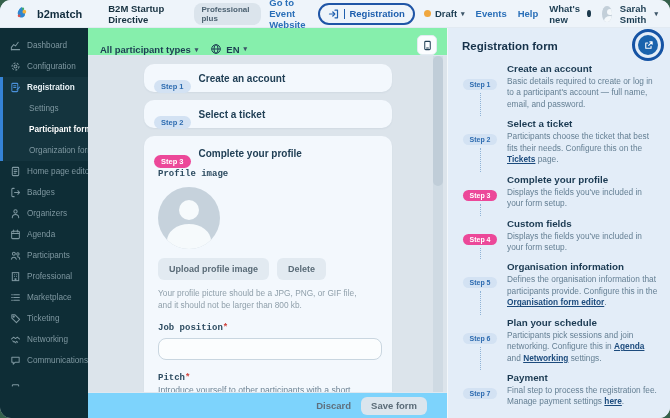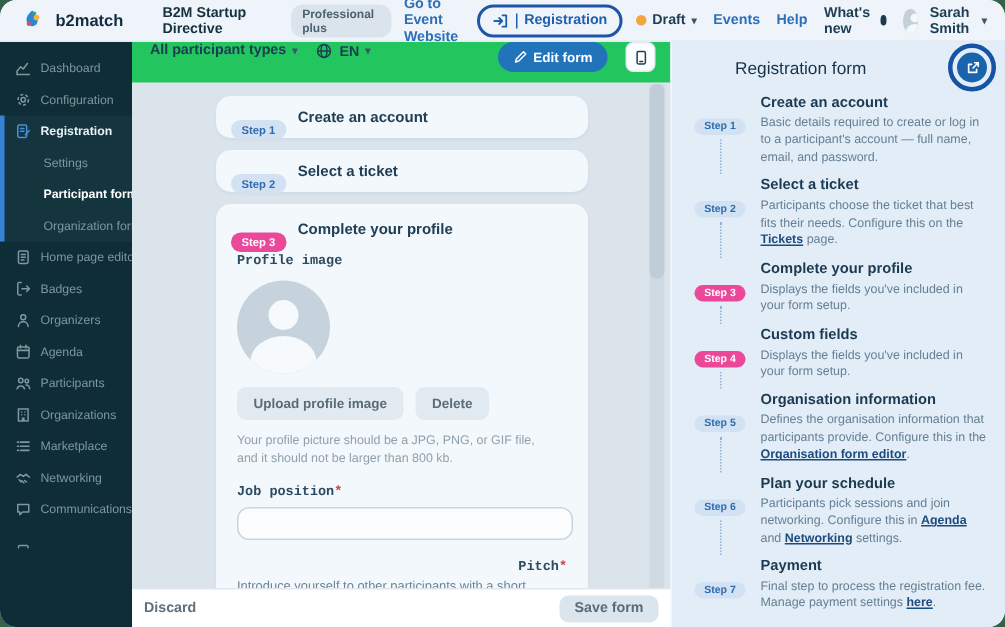--- a/index.html
+++ b/index.html
@@ -31,21 +31,21 @@
   .s-item { height:21px; display:flex; align-items:center; gap:6px; padding-left:10px; color:#7e97a0; font-size:8.2px; cursor:pointer; white-space:nowrap; }
   .s-item svg { flex:0 0 auto; }
   .reg-block { background:#14343e; border-left:3px solid #3583d6; }
   .reg-block .s-item { padding-left:7px; }
   .reg-block .s-parent { color:#e8f1f5; font-weight:bold; }
   .reg-block .s-parent svg { color:#4a90d9; }
   .s-sub { padding-left:26px !important; }
   .s-sub.active { color:#ffffff; font-weight:bold; }
 
   
-  .toolbar { position:absolute; left:88px; top:28px; width:359px; height:28px; background:#22c55e; display:flex; align-items:flex-start; gap:12px; padding:0 10px 0 12px; font-size:9.5px; color:#1c3d52; border-bottom:1px solid #dde6ee; z-index:10; }
+  .toolbar { position:absolute; left:88px; top:28px; width:359px; height:28px; background:#86efac; display:flex; align-items:flex-end; gap:12px; padding:0 10px 0 12px; font-size:9.5px; color:#1c3d52; border-bottom:1px solid #dde6ee; z-index:10; }
   .dd { display:flex; align-items:center; gap:4px; font-weight:bold; cursor:pointer; }
   .tb-spacer { flex:1; }
   .edit-btn { background:#2173ba; color:#fff; border:none; border-radius:11px; height:20px; padding:0 10px; font-size:9px; font-weight:bold; display:flex; align-items:center; gap:4px; cursor:pointer; font-family:inherit; }
   .device-btn { width:20px; height:20px; background:#fbfdff; border:1px solid #e3ebf2; border-radius:5px; display:flex; align-items:center; justify-content:center; color:#203f55; cursor:pointer; }
 
   .content { position:absolute; left:88px; top:56px; width:359px; height:336px; background:#dce4eb; overflow:hidden; }
   .scrolltrack { position:absolute; right:4px; top:0; bottom:0; width:10px; background:#cfdae3; }
   .scrollthumb { position:absolute; right:4px; top:0; width:10px; height:130px; background:#c0cdd8; border-radius:5px; }
 
   .card { position:absolute; left:56px; width:248px; background:#f3f8fd; border-radius:10px; box-shadow:0 1px 2px rgba(40,70,100,.06); }
@@ -58,27 +58,27 @@
   .req { color:#d0453e; }
   .avatar-lg { width:62px; height:62px; border-radius:50%; background:#c6d2dc; position:relative; overflow:hidden; margin-top:8px; }
   .avatar-lg::before { content:""; position:absolute; left:21px; top:13px; width:20px; height:20px; border-radius:50%; background:#f6fafc; }
   .avatar-lg::after { content:""; position:absolute; left:9px; top:37px; width:44px; height:34px; border-radius:50%; background:#f6fafc; }
   .btn-row { display:flex; gap:8px; margin-top:9px; }
   .gbtn { background:#e2eaf1; border:none; border-radius:6px; padding:6px 11px; font-size:9px; font-weight:bold; color:#5a6b77; cursor:pointer; font-family:inherit; }
   .note { font-size:8.3px; color:#90a0ab; line-height:1.5; max-width:208px; margin-top:7px; }
   .tinput { width:224px; height:22px; background:#fbfdfe; border:1px solid #c9d6e0; border-radius:8px; margin-top:5px; font-family:inherit; }
   .help { font-size:8.6px; color:#6e8494; margin-top:2px; }
 
-  .footer { position:absolute; left:88px; bottom:0; width:359px; height:26px; background:#ffffff; border-top:1px solid #dfe8f0; display:flex; align-items:center; justify-content:space-between; gap:10px; padding:0 8px; z-index:15; }
+  .footer { position:absolute; left:88px; bottom:0; width:359px; height:26px; background:#7dd3fc; border-top:1px solid #dfe8f0; display:flex; align-items:center; justify-content:flex-end; gap:10px; padding:0 20px; z-index:15; }
   .discard { background:none; border:none; font-size:9.5px; font-weight:bold; color:#5f6f7c; cursor:pointer; font-family:inherit; }
   .save { background:#dbe5ed; border:none; border-radius:6px; height:18px; padding:0 10px; font-size:9.5px; font-weight:bold; color:#5a6b77; cursor:pointer; font-family:inherit; }
 
   
   .panel { position:absolute; left:447px; top:28px; width:223px; bottom:0; background:#e3edf8; border-left:1px solid #f2f7fb; padding:12px 12px 0 14px; z-index:10; }
-  .panel-title { font-size:11.5px; font-weight:normal; color:#16324a; margin-bottom:11px;margin-left:28px; }
+  .panel-title { font-size:11.5px; font-weight:bold; color:#16324a; margin-bottom:11px; }
   .open-ring { position:absolute; top:1px; right:6px; width:32px; height:32px; border:3px solid #1553a4; border-radius:50%; display:flex; align-items:center; justify-content:center; background:transparent; }
   .open-btn { width:20px; height:20px; border-radius:50%; background:#1a63ad; border:none; display:flex; align-items:center; justify-content:center; cursor:pointer; }
   .pstep { display:flex; gap:9px; }
   .pillcol { width:36px; display:flex; flex-direction:column; align-items:center; flex:0 0 auto; }
   .pillcol .pill { font-size:7px; padding:2px 6px; }
   .connector { flex:1; border-left:1.5px dotted #8fb3d6; margin:3px 0 2px 0; min-height:8px; }
   .ptext { flex:1; padding-bottom:8px; }
   .ptitle { font-size:9.8px; font-weight:bold; color:#1b3a52; margin-bottom:2px; }
   .pdesc { font-size:8.3px; color:#647f93; line-height:1.38; }
   .plink { font-weight:bold; color:#1c4b7d; text-decoration:underline; cursor:pointer; }
@@ -202,27 +202,34 @@
           <circle cx="8.6" cy="4.4" r="1.3"></circle>
           <path d="M8 7.3a2.5 2.5 0 0 1 2.6 2.7"></path>
         </svg>
       <span>Participants</span>
     </div>
     <div class="s-item">
       <svg width="11" height="11" viewBox="0 0 12 12" fill="none" stroke="currentColor" stroke-width="1.1">
           <rect x="2.5" y="1.8" width="7" height="8.7"></rect>
           <path d="M4.5 4h.8M6.8 4h.8M4.5 6h.8M6.8 6h.8M5.5 10.5v-2h1v2"></path>
         </svg>
-      <span>Organizations</span>
+      <span>Professional</span>
     </div>
     <div class="s-item">
       <svg width="11" height="11" viewBox="0 0 12 12" fill="none" stroke="currentColor" stroke-width="1.1" stroke-linecap="round">
           <path d="M1.8 3h.8M4 3h6.2M1.8 6h.8M4 6h6.2M1.8 9h.8M4 9h6.2"></path>
         </svg>
       <span>Marketplace</span>
+    </div>
+    <div class="s-item">
+      <svg width="11" height="11" viewBox="0 0 12 12" fill="none" stroke="currentColor" stroke-width="1.1" stroke-linejoin="round">
+          <path d="M2 2h3.5L10.5 7 7 10.5 2 5.5z"></path>
+          <circle cx="4" cy="4" r=".7"></circle>
+        </svg>
+      <span>Ticketing</span>
     </div>
     <div class="s-item">
       <svg width="11" height="11" viewBox="0 0 12 12" fill="none" stroke="currentColor" stroke-width="1.1" stroke-linecap="round" stroke-linejoin="round">
           <path d="M1.5 5.5l2.5-2 2 1.5 2-1.5 2.5 2"></path>
           <path d="M3 7.5L4.5 9M5 8.2l1.5 1.5M7 8l1.3 1"></path>
         </svg>
       <span>Networking</span>
     </div>
     <div class="s-item">
       <svg width="11" height="11" viewBox="0 0 12 12" fill="none" stroke="currentColor" stroke-width="1.1" stroke-linejoin="round">
@@ -245,26 +252,20 @@
     <span class="dd">
       <svg width="12" height="12" viewBox="0 0 12 12" fill="none" stroke="#1c3d52" stroke-width="1">
           <circle cx="6" cy="6" r="4.3"></circle>
           <ellipse cx="6" cy="6" rx="2" ry="4.3"></ellipse>
           <path d="M1.7 6h8.6"></path>
         </svg>
       <span>EN</span>
       <span class="caret">▾</span>
     </span>
     <span class="tb-spacer"></span>
-    <button class="edit-btn">
-      <svg width="10" height="10" viewBox="0 0 12 12" fill="none" stroke="#ffffff" stroke-width="1.2" stroke-linejoin="round">
-          <path d="M2 10l.8-2.6 5.6-5.6 1.8 1.8-5.6 5.6z"></path>
-        </svg>
-      <span>Edit form</span>
-    </button>
     <span class="device-btn">
       <svg width="11" height="11" viewBox="0 0 12 12" fill="none" stroke="currentColor" stroke-width="1.1" stroke-linecap="round">
           <rect x="3" y="1.5" width="6" height="9" rx="1"></rect>
           <path d="M5 8.8h2"></path>
         </svg>
     </span>
   </div>
 
   <div class="content">
     <div class="card" style="top:8px; height:28px;">
@@ -289,21 +290,21 @@
         <div class="avatar-lg"></div>
         <div class="btn-row">
           <button class="gbtn">Upload profile image</button>
           <button class="gbtn">Delete</button>
         </div>
         <div class="note">Your profile picture should be a JPG, PNG, or GIF file, and it should not be larger than 800 kb.</div>
         <div class="flabel" style="margin-top:11px;">
           <span>Job position</span><span class="req">*</span>
         </div>
         <input class="tinput" style="">
-        <div class="flabel" style="margin-top:13px;text-align:right;">
+        <div class="flabel" style="margin-top:13px;">
           <span>Pitch</span><span class="req">*</span>
         </div>
         <div class="help">Introduce yourself to other participants with a short summary.</div>
         
       </div>
     </div>
     <div class="scrolltrack"></div>
     <div class="scrollthumb"></div>
   </div>
 

